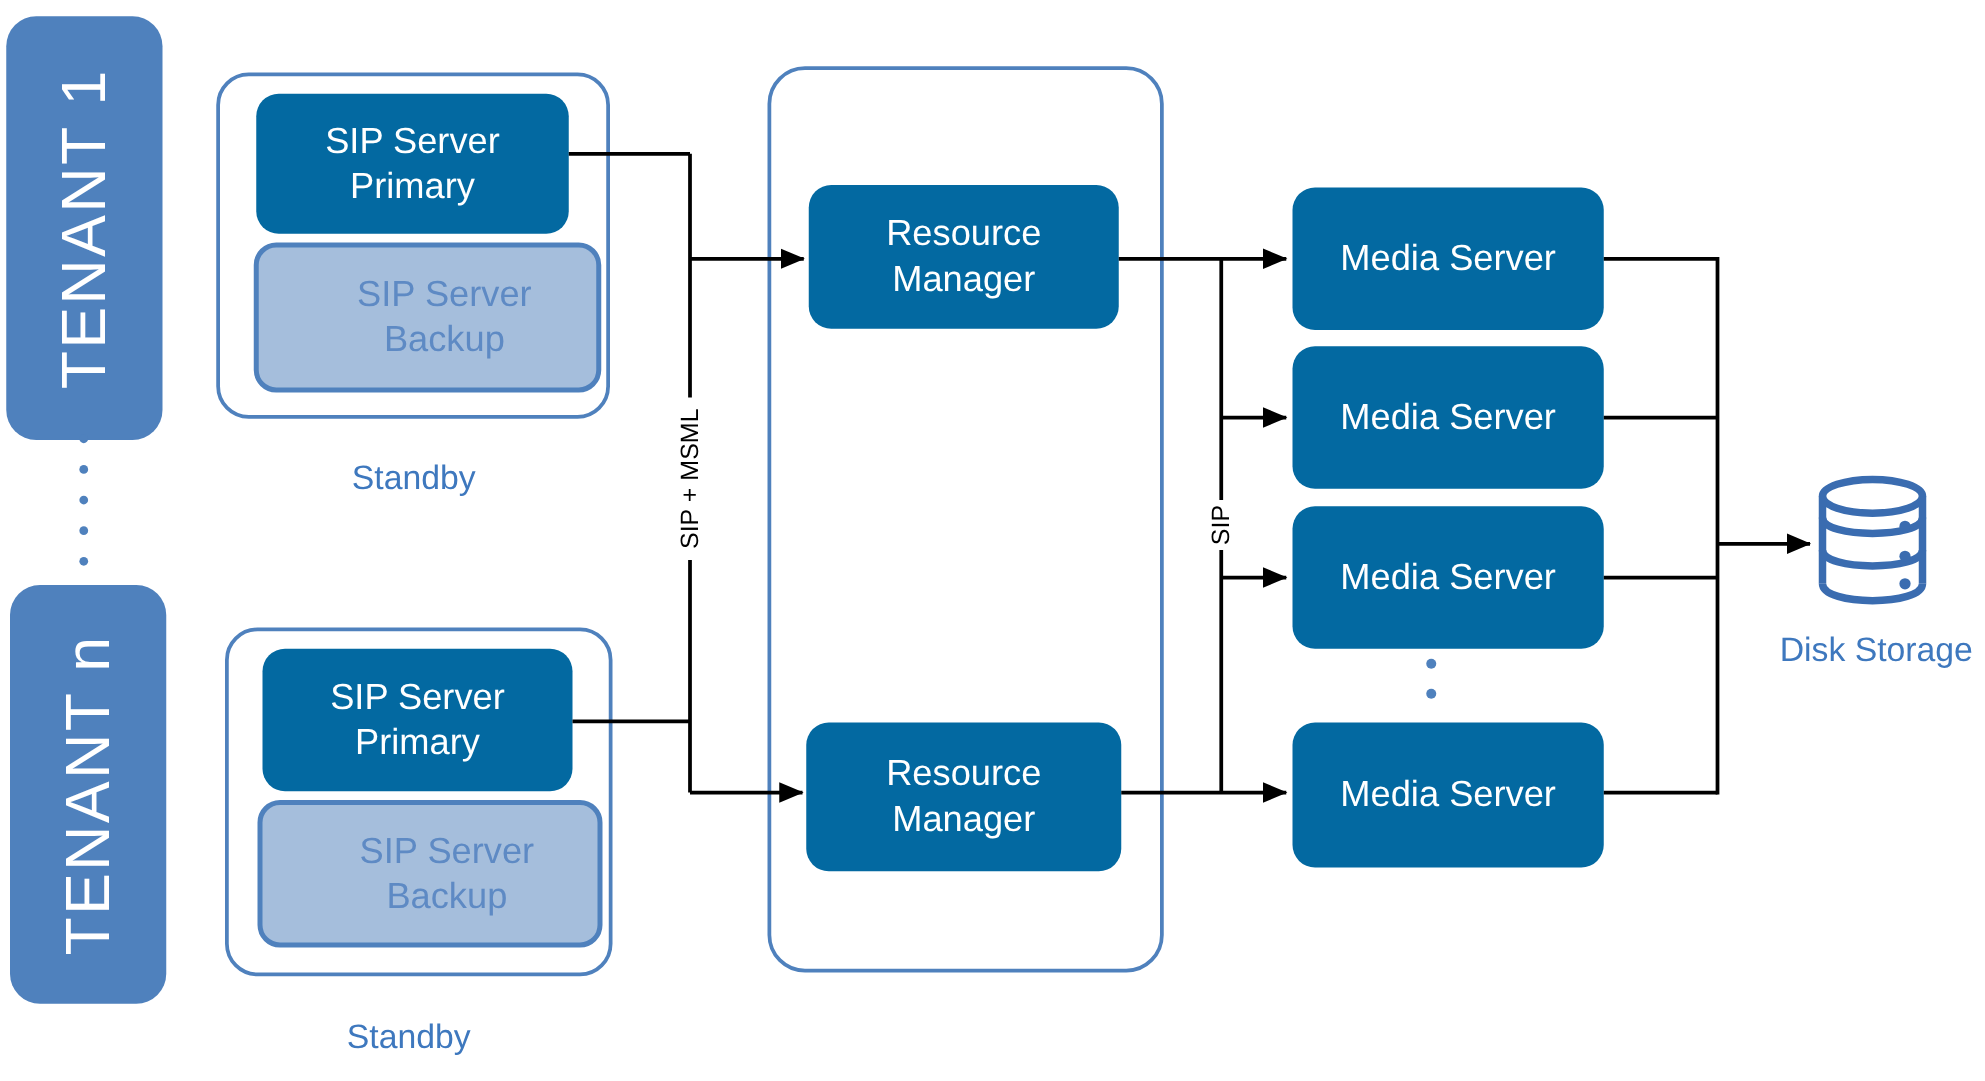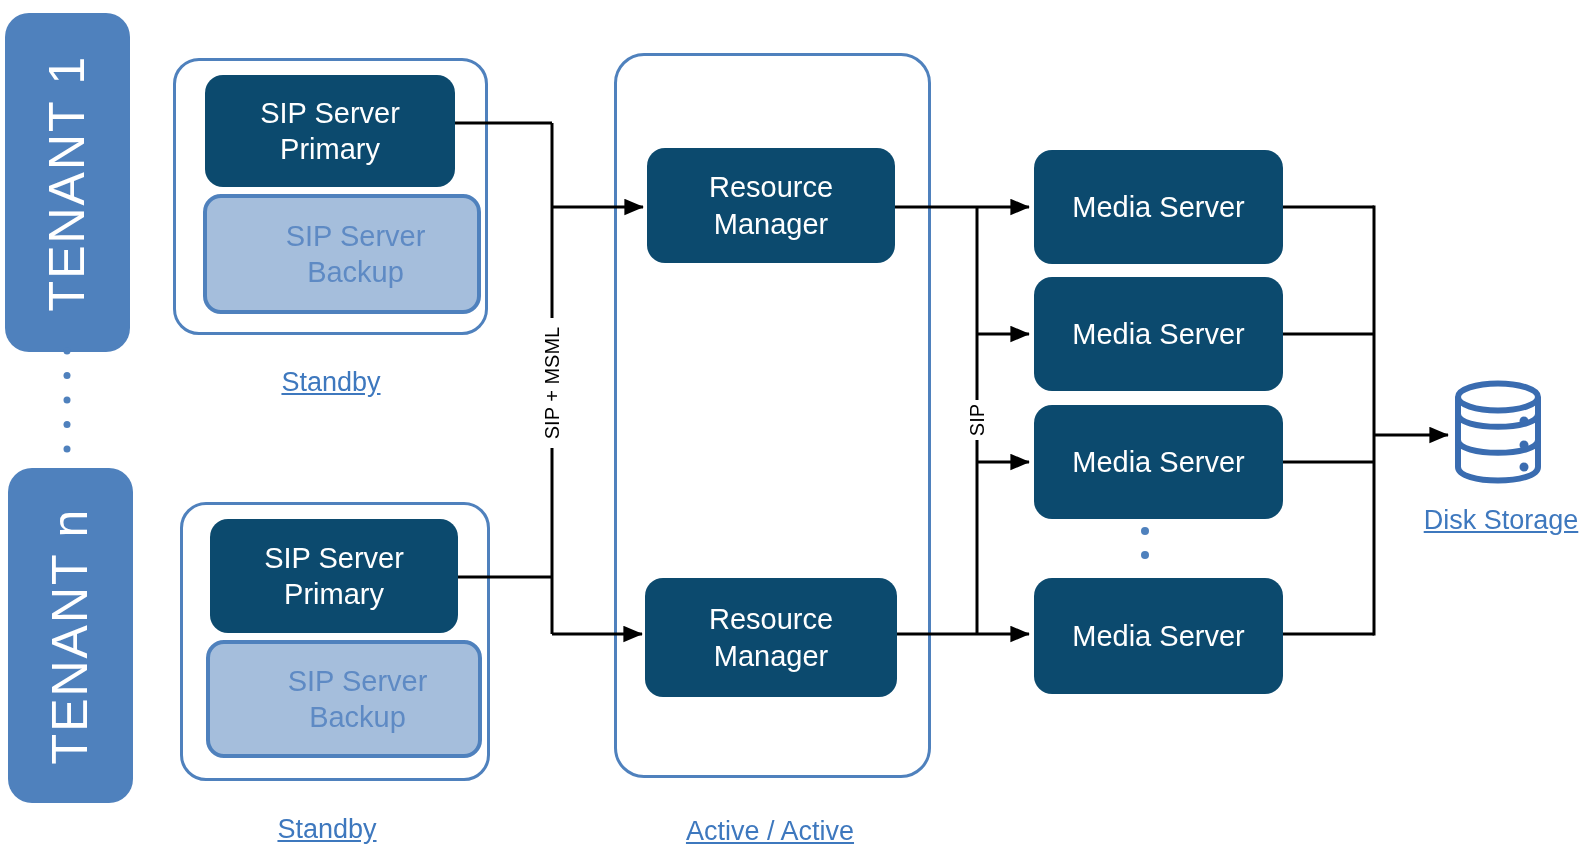--- a/index.html
+++ b/index.html
@@ -12,33 +12,33 @@
     display:flex;align-items:center;justify-content:center;
   }
   .tenant-box span{
     transform:rotate(-90deg);white-space:nowrap;color:#ffffff;
     font-size:50px;letter-spacing:2px;line-height:1;
   }
   .group-box{
     position:absolute;border:3px solid #4F81BD;border-radius:26px;background:transparent;
   }
   .node{
-    position:absolute;background:#0c4a6e;border-radius:18px;
+    position:absolute;background:#0369a1;border-radius:18px;
     display:flex;align-items:center;justify-content:center;text-align:center;
   }
   .node span{color:#ffffff;font-size:29px;line-height:1.25;max-width:190px;}
   .node.rm span{max-width:200px;}
   .node.ms span{max-width:230px;}
   .node.backup{
     background:#A5BEDC;border:4px solid #4F81BD;padding-left:27px;
   }
   .node.backup span{color:#5E8AC4;}
   .caption{
     position:absolute;width:220px;text-align:center;color:#3E78BE;
-    font-size:27px;line-height:1.1;text-decoration:underline;
+    font-size:27px;line-height:1.1;
   }
   .edge-label{
     position:absolute;width:200px;height:200px;margin-left:-100px;margin-top:-100px;
     display:flex;align-items:center;justify-content:center;pointer-events:none;
   }
   .edge-label span{
     transform:rotate(-90deg);white-space:nowrap;color:#000000;font-size:20px;line-height:1;
   }
   svg.overlay{position:absolute;left:0;top:0;pointer-events:none;}
 </style>
@@ -72,21 +72,20 @@
   </div>
   <div class="caption" style="left:217px;top:815px;">Standby</div>
 
   <div class="group-box" style="left:614px;top:53px;width:311px;height:719px;border-radius:30px;"></div>
   <div class="node rm" style="left:647px;top:148px;width:248px;height:115px;">
     <span>Resource Manager</span>
   </div>
   <div class="node rm" style="left:645px;top:578px;width:252px;height:119px;">
     <span>Resource Manager</span>
   </div>
-  <div class="caption" style="left:660px;top:817px;">Active / Active</div>
 
   <div class="node ms" style="left:1034px;top:150px;width:249px;height:114px;">
     <span>Media Server</span>
   </div>
   <div class="node ms" style="left:1034px;top:277px;width:249px;height:114px;">
     <span>Media Server</span>
   </div>
   <div class="node ms" style="left:1034px;top:405px;width:249px;height:114px;">
     <span>Media Server</span>
   </div>

